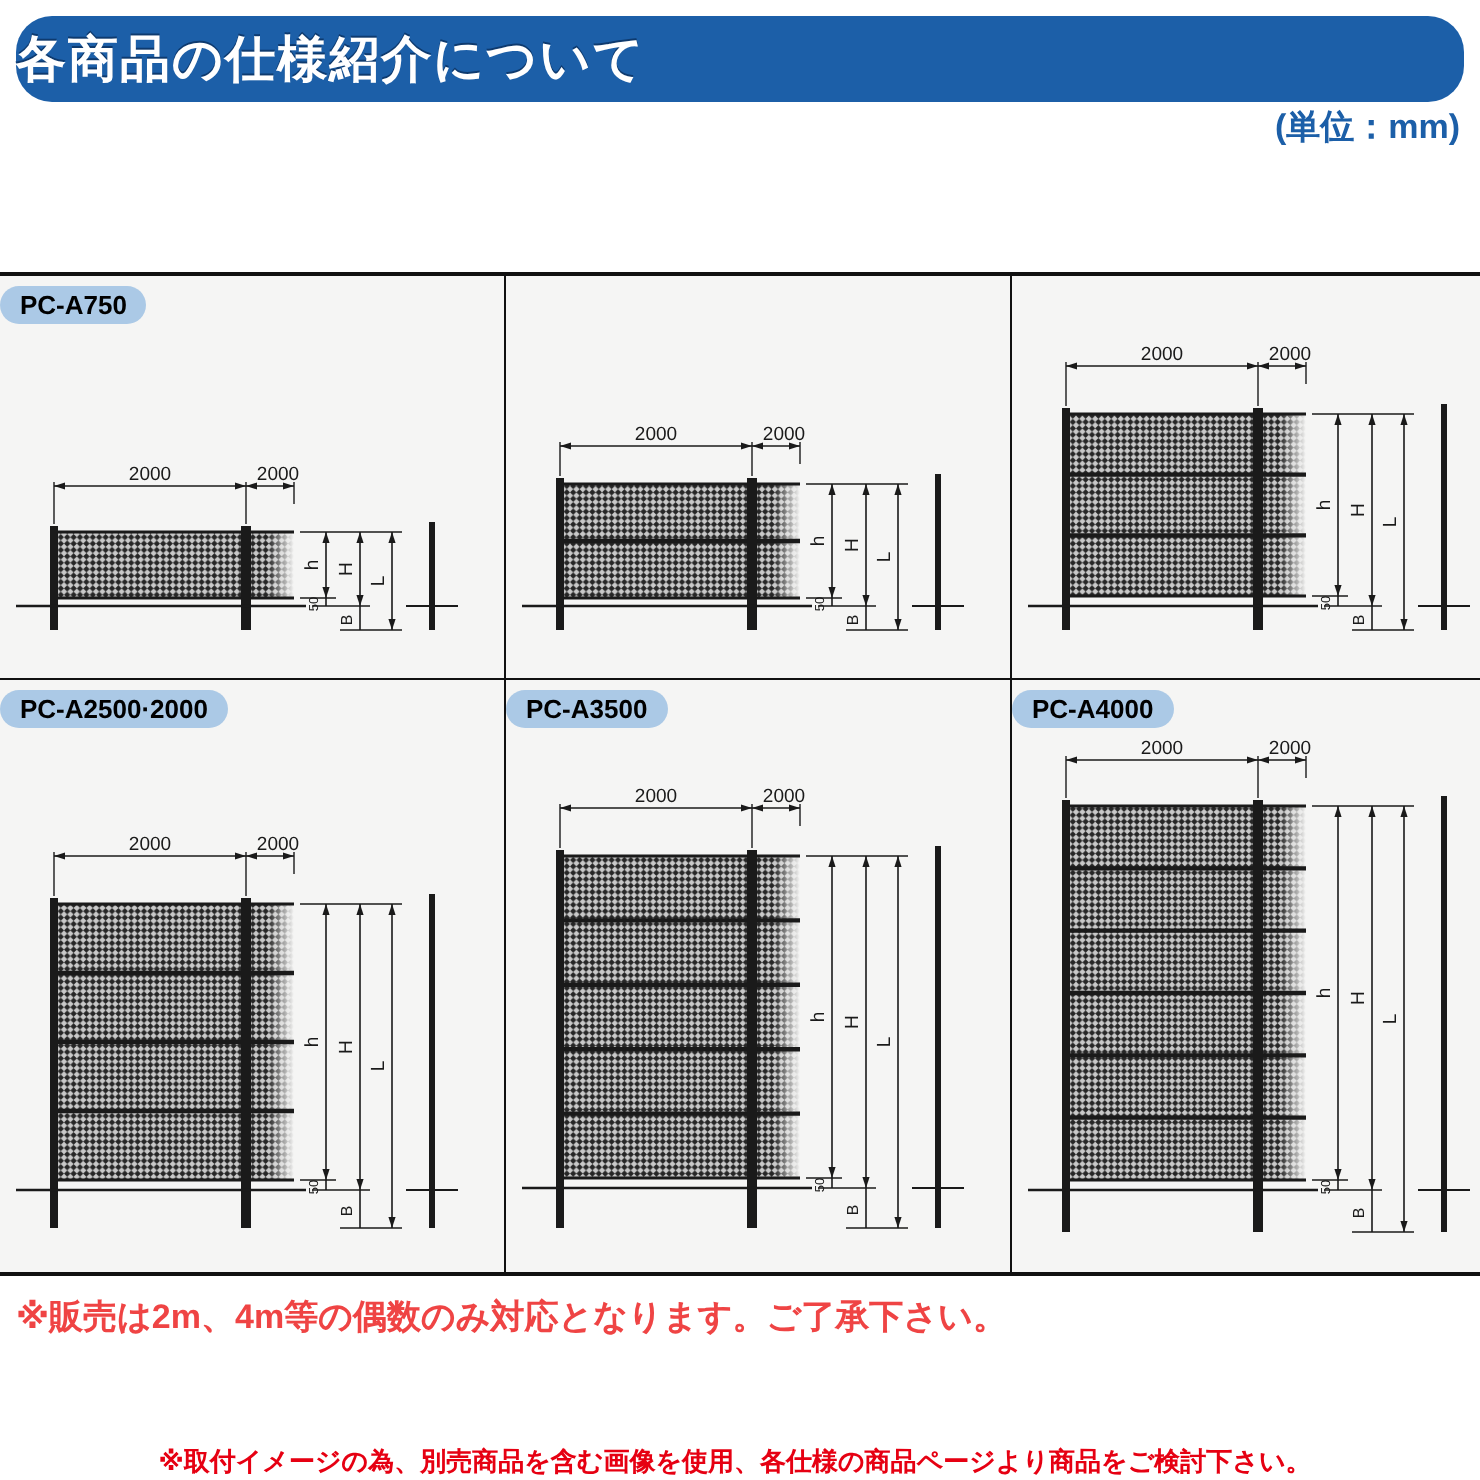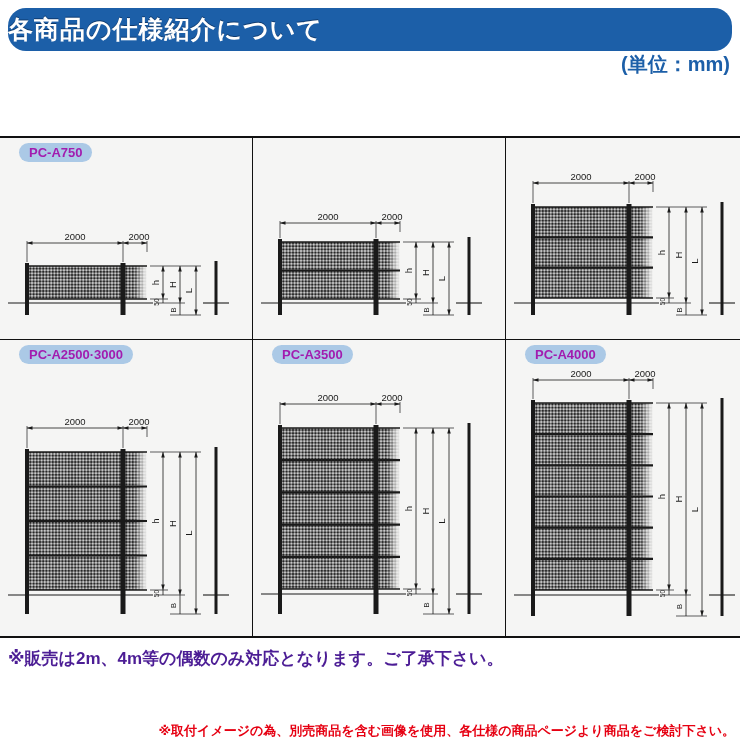--- a/index.html
+++ b/index.html
@@ -10,42 +10,42 @@
   .title-bar{
     margin:8px 8px 0 8px;height:43px;border-radius:18px;background:#1c5fa8;
     display:flex;align-items:center;justify-content:flex-start;
   }
   .title-bar h1{
     margin:0;color:#ffffff;font-size:25px;font-weight:bold;letter-spacing:1px;
     text-shadow:0 -1px 0 #0e3a6e;
   }
   .unit-note{
     margin:3px 10px 0 0;text-align:right;color:#1c5fa8;
-    font-size:20px;font-weight:bold;height:20px;line-height:20px;
+    font-size:17px;font-weight:bold;height:20px;line-height:20px;
   }
   .spec-grid{
     margin-top:62px;background:#f5f5f4;
     border-top:2px solid #111;border-bottom:2px solid #111;
     display:grid;grid-template-columns:252px 253px 235px;grid-template-rows:202px 296px;
   }
   .spec-cell{position:relative;box-sizing:border-box;}
   .spec-cell.cm,.spec-cell.cr{border-left:1.5px solid #111;}
   .spec-cell.r1{border-bottom:1.5px solid #111;}
   .pill{
-    position:absolute;top:5px;left:19px;background:#abc9e6;color:#a21caf;
+    position:absolute;top:5px;left:0;background:#abc9e6;color:#000000;
     font-weight:bold;font-size:13px;line-height:15px;padding:2px 10px;
     border-radius:10px;white-space:nowrap;
   }
   .pill-long{font-size:11px;padding:3px 7px;}
   svg.fence{position:absolute;left:0;bottom:0;display:block;}
   .sales-note{
-    margin:9px 0 0 8px;color:#4c1d95;font-weight:bold;font-size:17px;
+    margin:9px 0 0 8px;color:#ef4444;font-weight:bold;font-size:17px;
   }
   .disclaimer-note{
-    margin:52px 5px 0 0;text-align:right;color:#e60012;font-weight:bold;font-size:13px;
+    margin:52px 5px 0 0;text-align:center;color:#e60012;font-weight:bold;font-size:13px;
   }
 </style>
 </head>
 <body>
 
 <div class="title-bar">
   <h1>各商品の仕様紹介について</h1>
 </div>
 <div class="unit-note">(単位：mm)</div>
 
@@ -253,21 +253,21 @@
         <line x1="180" y1="110" x2="180" y2="272" stroke="#1a1a1a" stroke-width="0.8"></line>
         <path d="M180 110L178.2 115.5L181.8 115.5Z" fill="#1a1a1a"></path>
         <path d="M180 253L178.2 247.5L181.8 247.5Z" fill="#1a1a1a"></path>
         <text x="176" y="181.5" fill="#1a1a1a" font-size="9.5" text-anchor="middle" transform="rotate(-90 176 181.5)">H</text>
         <text x="176" y="263.5" fill="#1a1a1a" font-size="8" text-anchor="middle" transform="rotate(-90 176 263.5)">B</text>
         <line x1="196" y1="110" x2="196" y2="272" stroke="#1a1a1a" stroke-width="0.8"></line>
         <path d="M196 110L194.2 115.5L197.8 115.5Z" fill="#1a1a1a"></path>
         <path d="M196 272L194.2 266.5L197.8 266.5Z" fill="#1a1a1a"></path>
         <text x="192" y="191" fill="#1a1a1a" font-size="9.5" text-anchor="middle" transform="rotate(-90 192 191)">L</text>
       </svg>
-    <span class="pill">PC-A2500·3000</span>
+    <span class="pill">PC-A2500·2000</span>
   </div>
   <div class="spec-cell r2 cm">
     <svg class="fence" width="250" height="294">
         <defs>
           <pattern id="mesh4" width="3.2" height="3.2" patternUnits="userSpaceOnUse">
             <rect width="3.2" height="3.2" fill="#c9c9c9"></rect>
             <path d="M1.6 0L3.2 1.6L1.6 3.2L0 1.6Z" fill="#262626"></path>
           </pattern>
           <linearGradient id="fade4" x1="0" y1="0" x2="1" y2="0">
             <stop offset="0" stop-color="#f5f5f4" stop-opacity="0"></stop>

